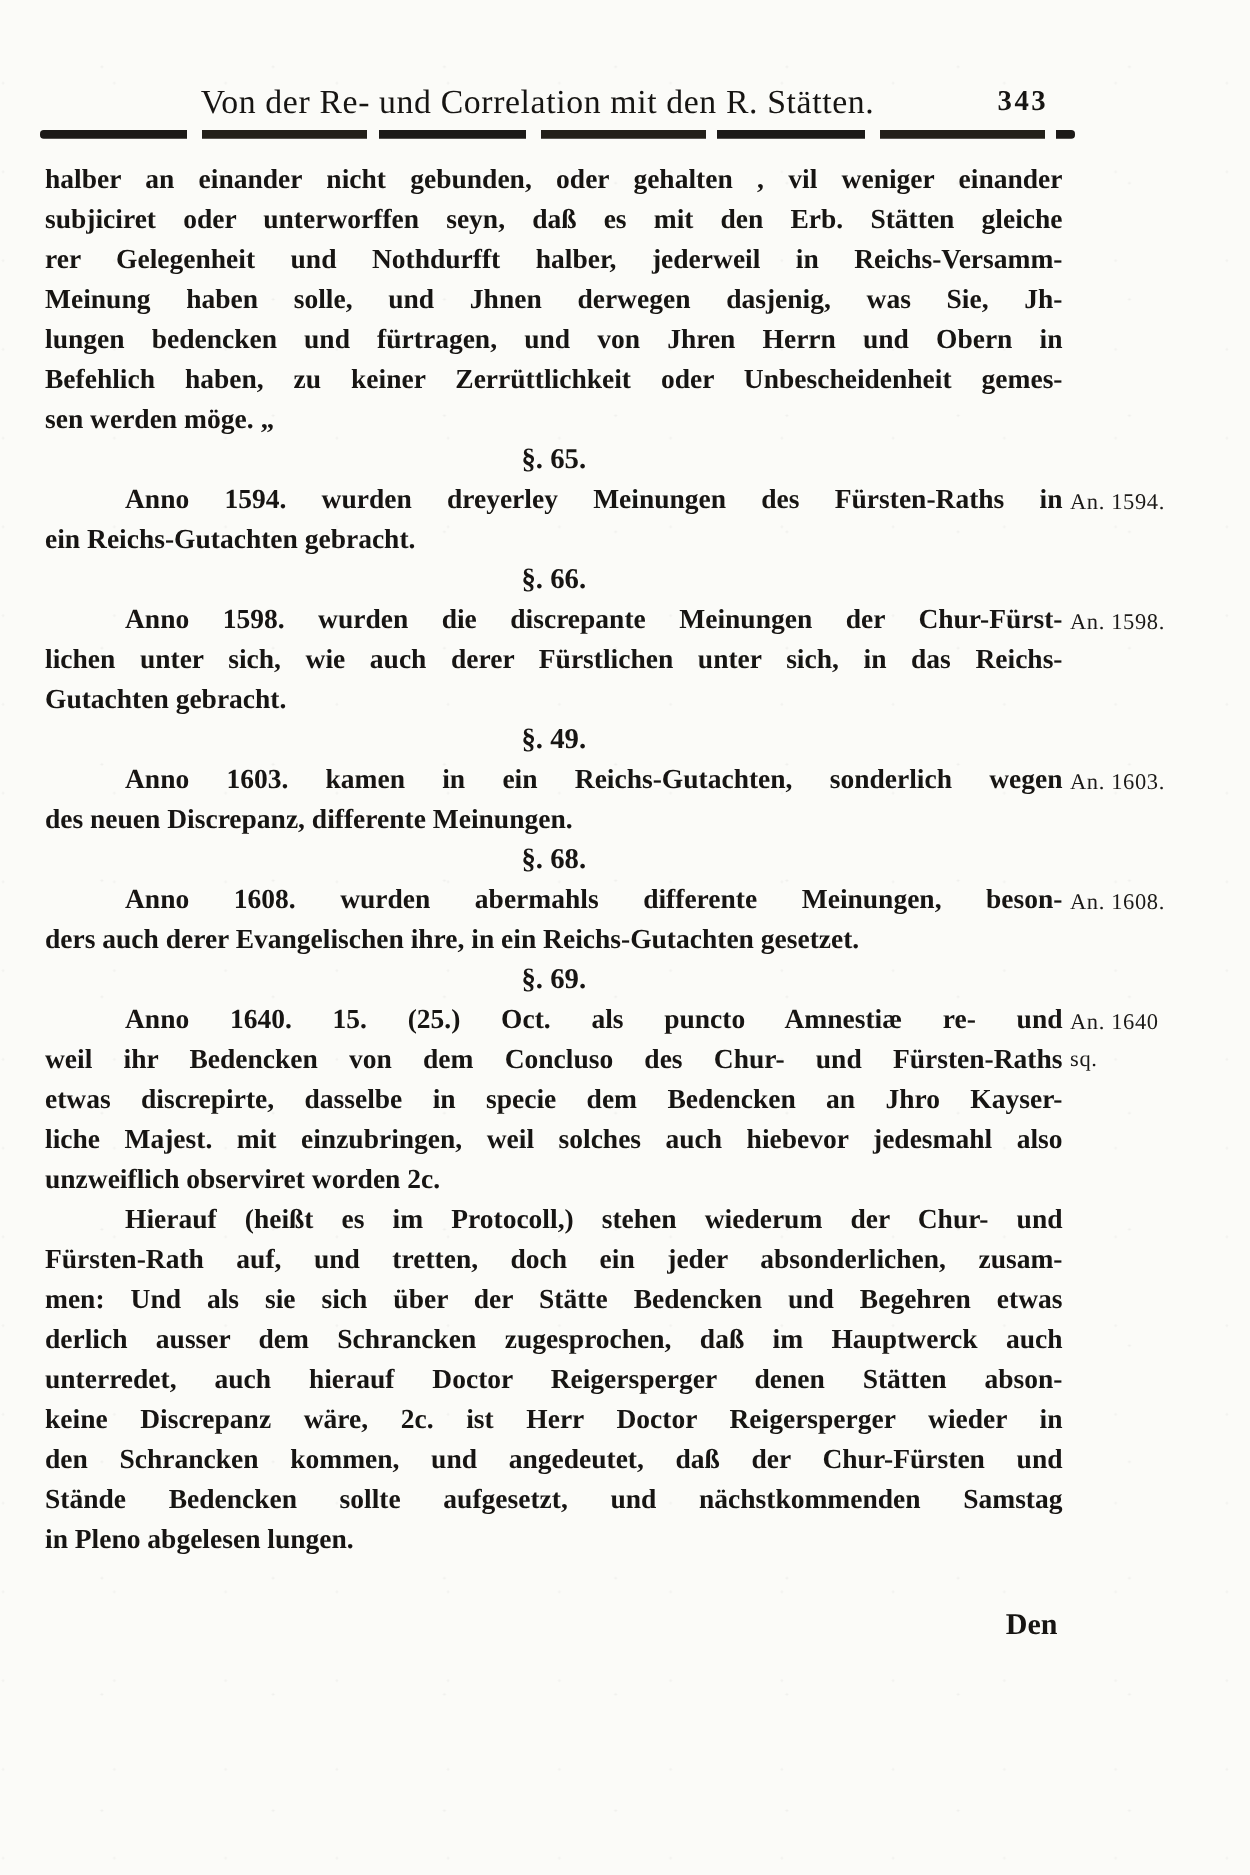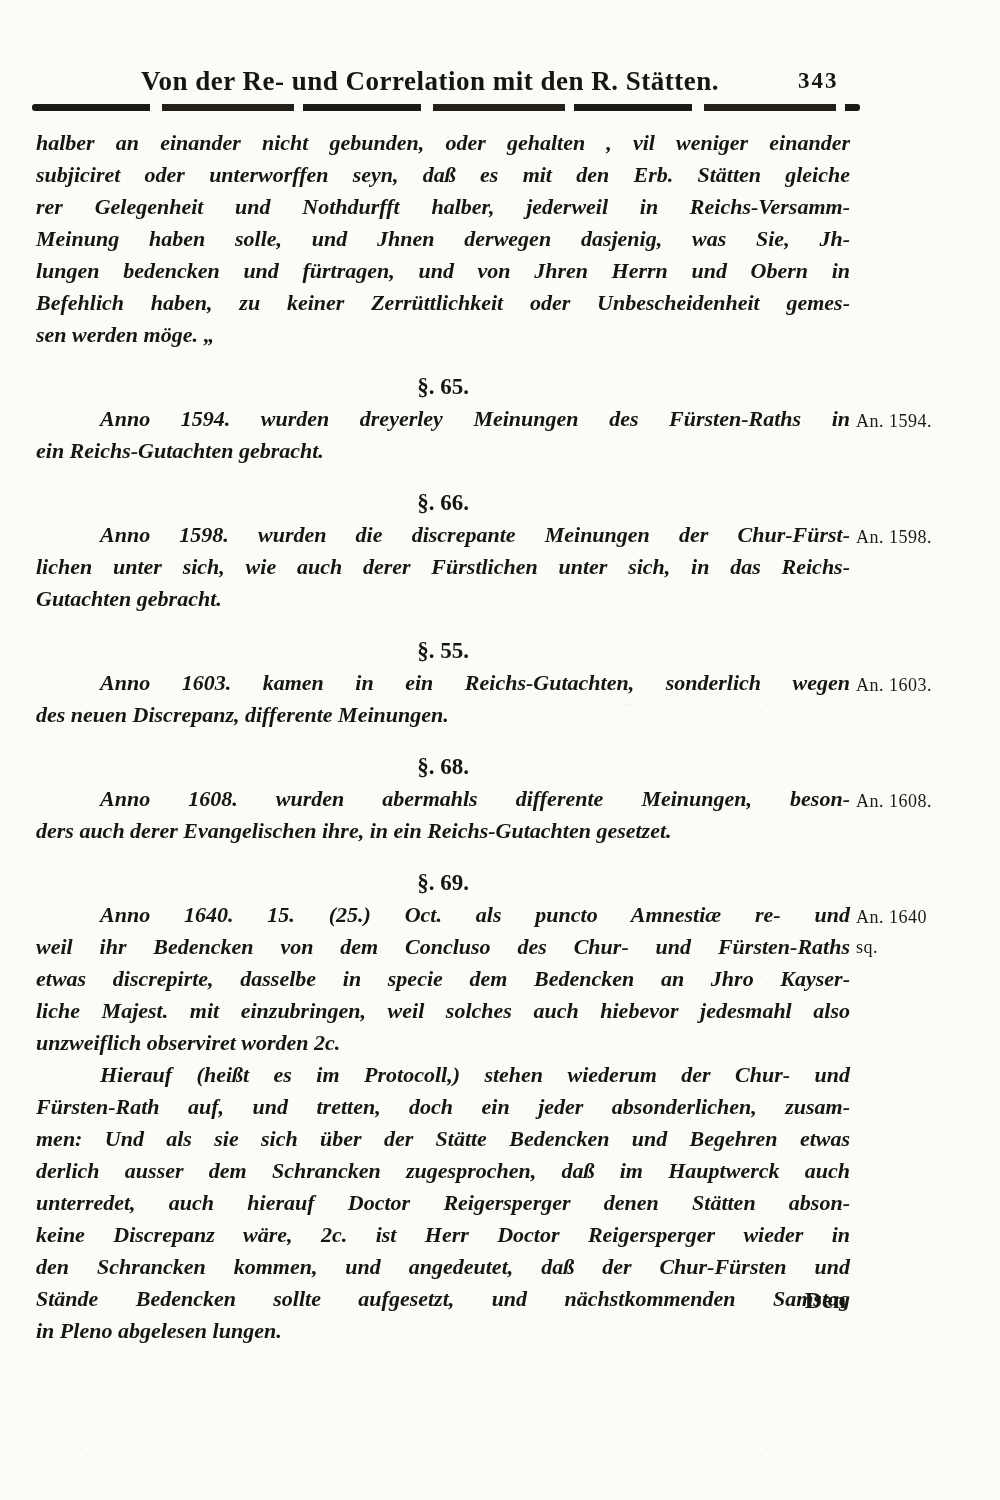--- a/index.html
+++ b/index.html
@@ -13,21 +13,21 @@
     background-position: 13px 7px, 47px 31px;
     font-family:"Liberation Serif", serif;
     color:#171513;
     overflow:hidden;
   }
 
   
   .header-title {
     position:absolute; top:66px; left:80px; width:700px;
     text-align:center;
-    font-size:27px; font-weight:bold;
+    font-size:27px; font-weight:normal;
     letter-spacing:0.5px;
     white-space:nowrap;
   }
   .page-number {
     position:absolute; top:68px; left:798px;
     font-size:23px; font-weight:bold;
     letter-spacing:2px;
   }
   .head-rule {
     position:absolute; top:104px; left:32px; width:828px; height:7px;
@@ -38,26 +38,26 @@
         #232019 130px, #232019 262px,
         rgba(28,26,24,0) 262px, rgba(28,26,24,0) 271px);
     border-radius:3px;
   }
 
   
   .main {
     position:absolute; top:127px; left:36px; width:814px;
     font-size:22px; line-height:32px; font-weight:bold;
   }
-  .ln { text-align:justify; text-align-last:justify;font-style:italic; }
+  .ln { text-align:justify; text-align-last:justify; }
   .ln.end { text-align-last:left; }
   .ln.ind { text-indent:64px; }
   .sec {
     text-align:center; text-align-last:center;
-    font-size:23px; font-weight:bold;margin-top:20px;
+    font-size:23px; font-weight:bold;
   }
   .par { position:relative; }
   .margin-note {
     position:absolute; left:820px; top:3px; width:150px;
     font-size:18px; font-weight:normal; line-height:30px;
     text-align:left; text-align-last:left; text-indent:0;
     letter-spacing:0.5px;
     color:#1c1a18;
   }
   .catchword {
@@ -95,21 +95,21 @@
     </div>
 
     <div class="sec">§. 66.</div>
     <div class="par">
       <div class="margin-note">An. 1598.</div>
       <div class="ln ind">Anno 1598. wurden die discrepante Meinungen der Chur-Fürst-</div>
       <div class="ln">lichen unter sich, wie auch derer Fürstlichen unter sich, in das Reichs-</div>
       <div class="ln end">Gutachten gebracht.</div>
     </div>
 
-    <div class="sec">§. 55.</div>
+    <div class="sec">§. 49.</div>
     <div class="par">
       <div class="margin-note">An. 1603.</div>
       <div class="ln ind">Anno 1603. kamen in ein Reichs-Gutachten, sonderlich wegen</div>
       <div class="ln end">des neuen Discrepanz, differente Meinungen.</div>
     </div>
 
     <div class="sec">§. 68.</div>
     <div class="par">
       <div class="margin-note">An. 1608.</div>
       <div class="ln ind">Anno 1608. wurden abermahls differente Meinungen, beson-</div>

